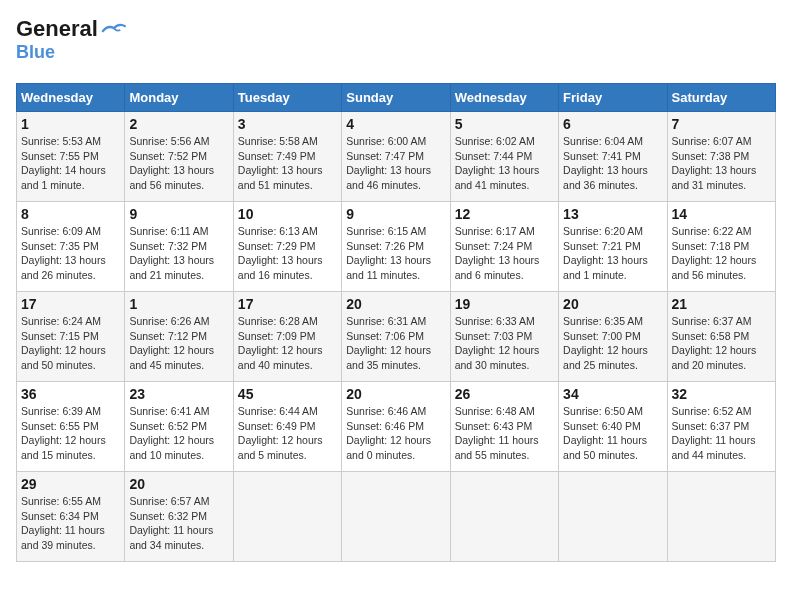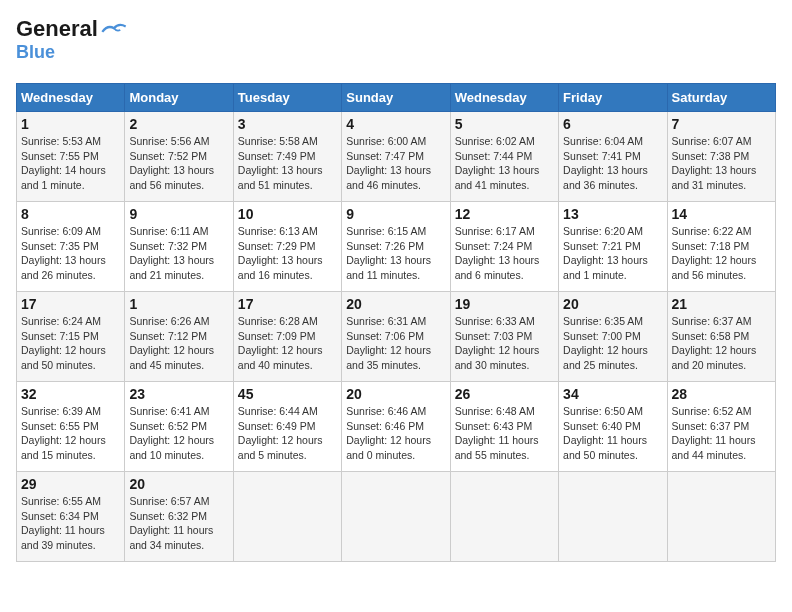--- a/index.html
+++ b/index.html
@@ -210,21 +210,21 @@
           <span class="day-number">20</span>
           <div class="day-info">Sunrise: 6:35 AM<br>Sunset: 7:00 PM<br>Daylight: 12 hours and 25 minutes.</div>
         </td>
         <td>
           <span class="day-number">21</span>
           <div class="day-info">Sunrise: 6:37 AM<br>Sunset: 6:58 PM<br>Daylight: 12 hours and 20 minutes.</div>
         </td>
       </tr>
       <tr>
         <td>
-          <span class="day-number">32</span>
+          <span class="day-number">36</span>
           <div class="day-info">Sunrise: 6:39 AM<br>Sunset: 6:55 PM<br>Daylight: 12 hours and 15 minutes.</div>
         </td>
         <td>
           <span class="day-number">23</span>
           <div class="day-info">Sunrise: 6:41 AM<br>Sunset: 6:52 PM<br>Daylight: 12 hours and 10 minutes.</div>
         </td>
         <td>
           <span class="day-number">45</span>
           <div class="day-info">Sunrise: 6:44 AM<br>Sunset: 6:49 PM<br>Daylight: 12 hours and 5 minutes.</div>
         </td>
@@ -234,21 +234,21 @@
         </td>
         <td>
           <span class="day-number">26</span>
           <div class="day-info">Sunrise: 6:48 AM<br>Sunset: 6:43 PM<br>Daylight: 11 hours and 55 minutes.</div>
         </td>
         <td>
           <span class="day-number">34</span>
           <div class="day-info">Sunrise: 6:50 AM<br>Sunset: 6:40 PM<br>Daylight: 11 hours and 50 minutes.</div>
         </td>
         <td>
-          <span class="day-number">28</span>
+          <span class="day-number">32</span>
           <div class="day-info">Sunrise: 6:52 AM<br>Sunset: 6:37 PM<br>Daylight: 11 hours and 44 minutes.</div>
         </td>
       </tr>
       <tr>
         <td>
           <span class="day-number">29</span>
           <div class="day-info">Sunrise: 6:55 AM<br>Sunset: 6:34 PM<br>Daylight: 11 hours and 39 minutes.</div>
         </td>
         <td>
           <span class="day-number">20</span>

